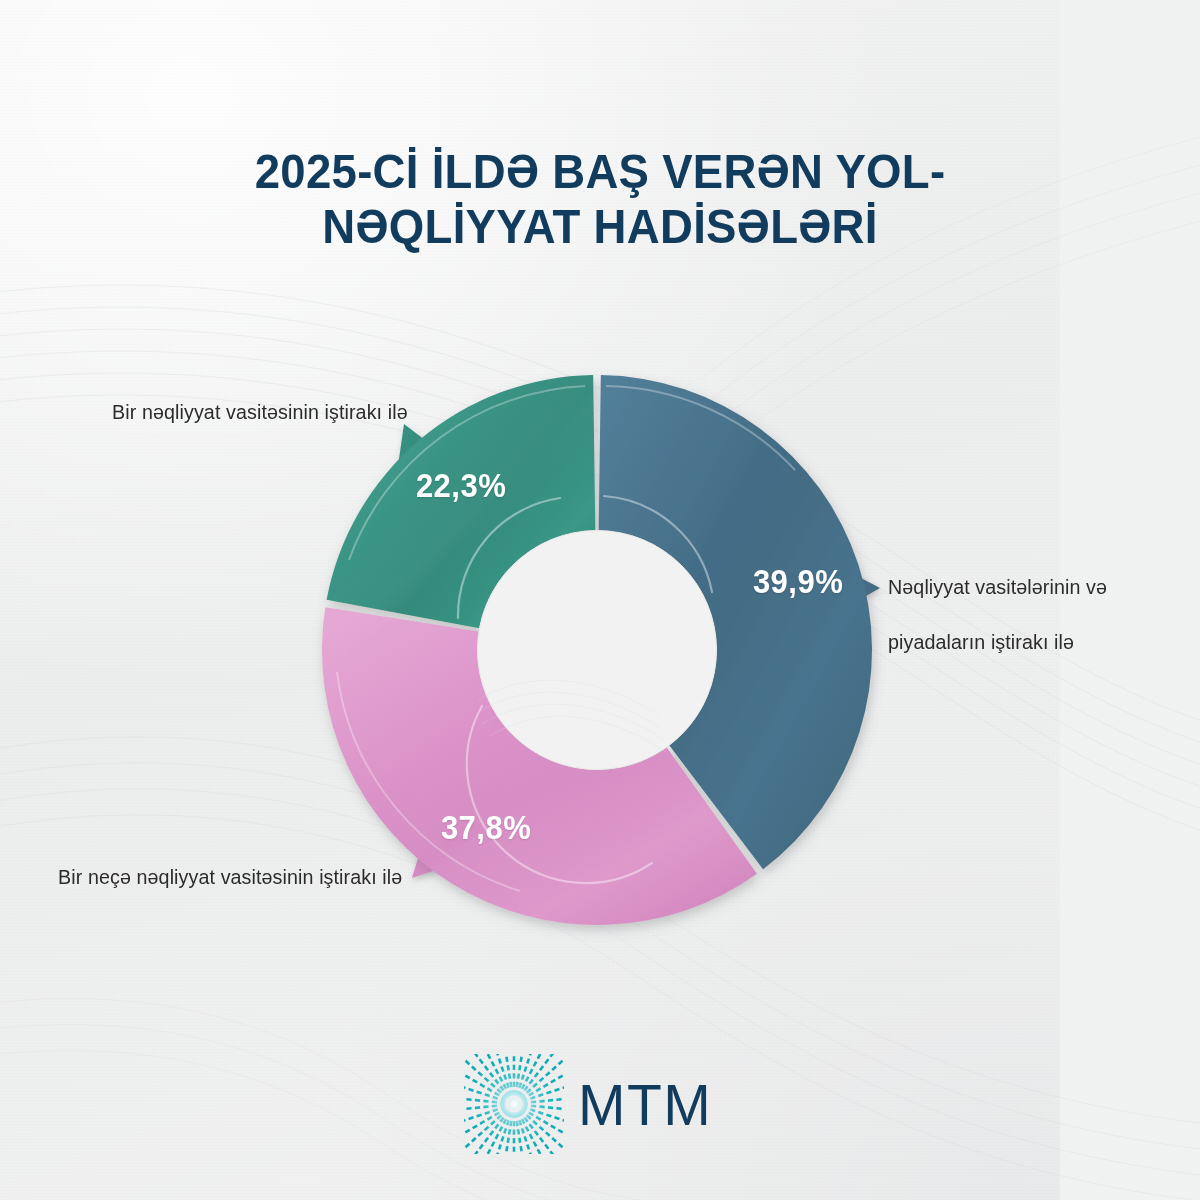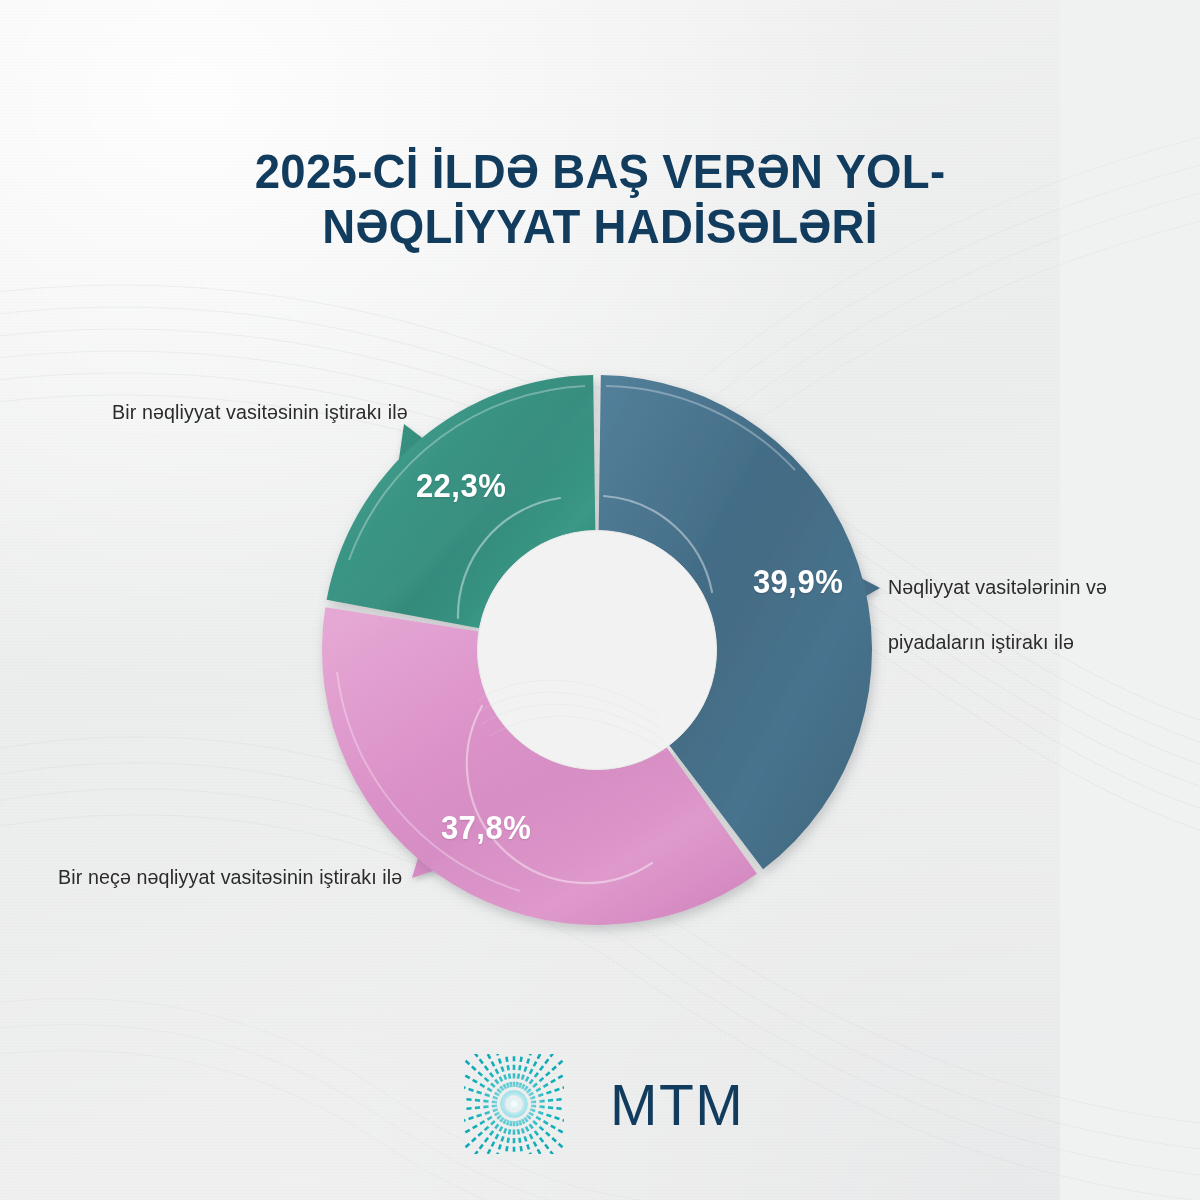--- a/index.html
+++ b/index.html
@@ -125,21 +125,21 @@
 
   
   #logo {
     position: absolute;
     left: 462px;
     top: 1048px;
     width: 280px;
     height: 112px;
     display: flex;
     align-items: center;
-    gap: 44px;
+    gap: 12px;
   }
   #logo-mark { width: 104px; height: 104px; display: block; flex: 0 0 auto; }
   #logo-word {
     font-family: "Liberation Sans", sans-serif;
     font-weight: 400;
     font-size: 57px;
     color: #123c5e;
     letter-spacing: 1.5px;
     line-height: 1;
     margin-top: 2px;

